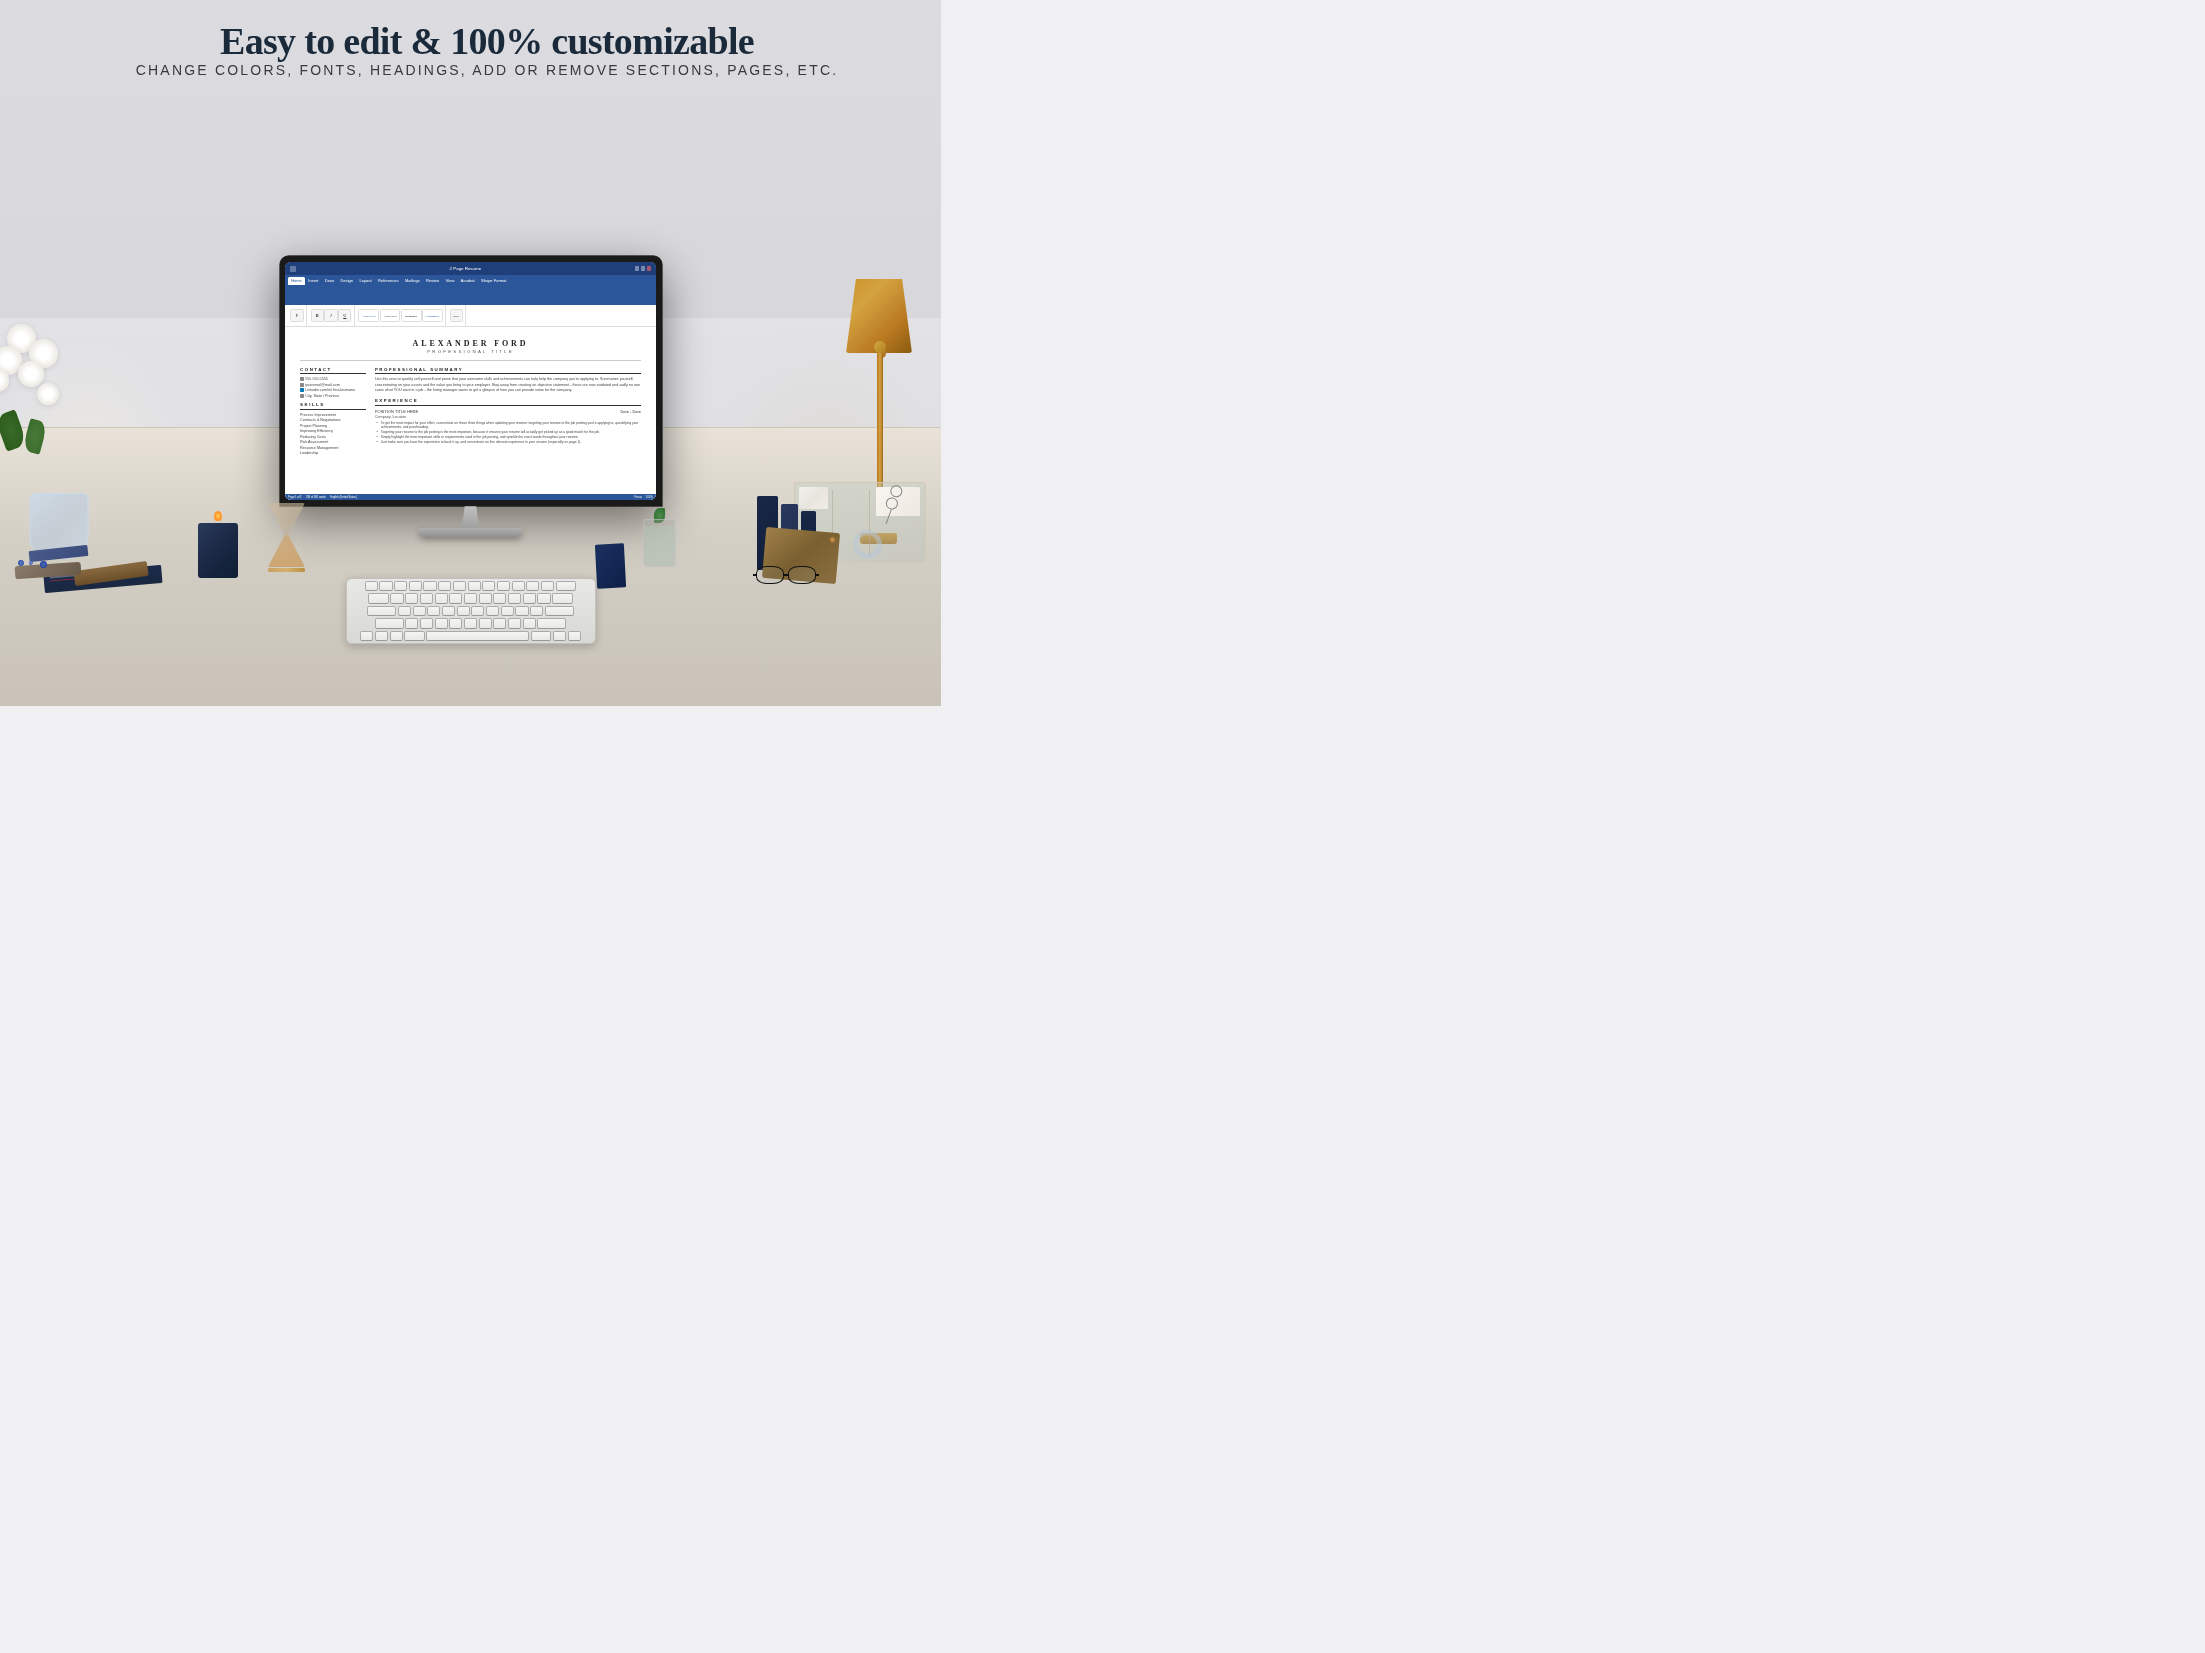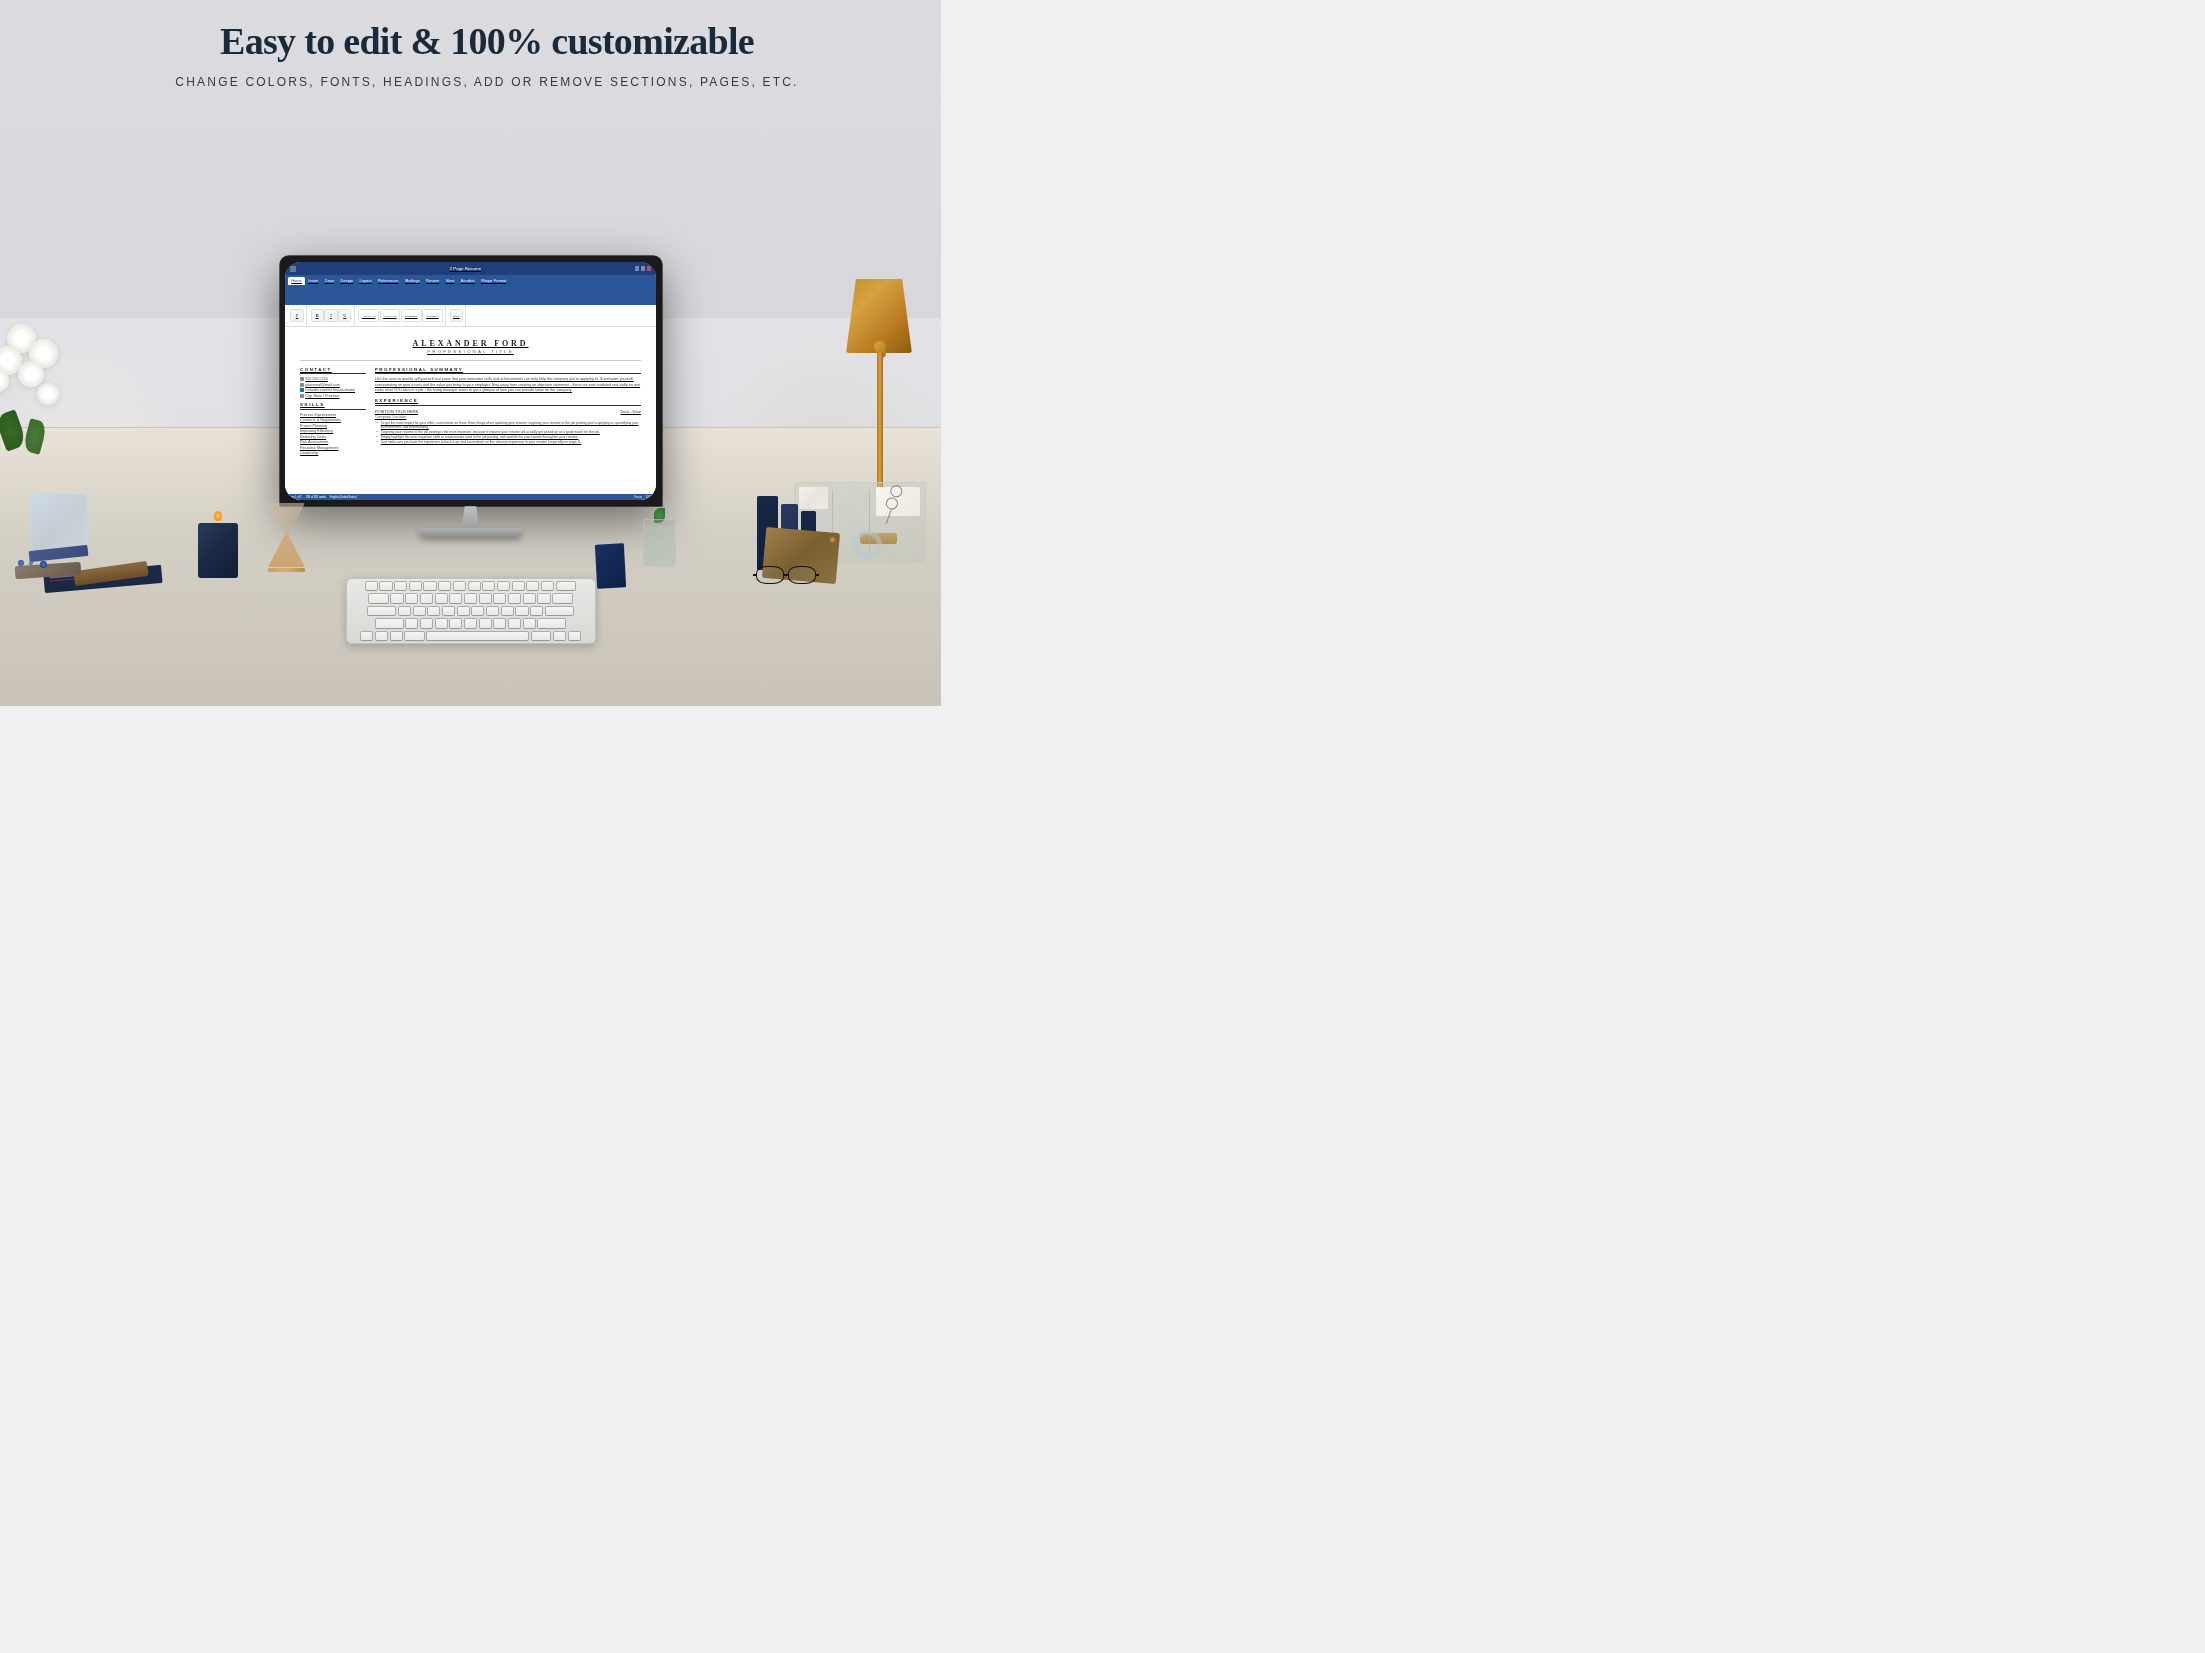--- a/index.html
+++ b/index.html
@@ -32,26 +32,26 @@
     .main-heading {
       font-size: 38px;
       font-weight: 700;
       color: #1a2a3a;
       font-family: Georgia, serif;
       letter-spacing: -0.7px;
       line-height: 1.1;
     }
 
     .sub-heading {
-      font-size: 12px;
+      font-size: 14px;
       font-weight: 400;
       color: #3a3a3a;
       font-family: Arial, sans-serif;
       letter-spacing: 2.2px;
-      margin-top: 13px;
+      margin-top: 0;
       text-transform: uppercase;
     }
 
     
     .desk-scene {
       position: absolute;
       bottom: 0;
       left: 0;
       width: 100%;
       height: 573px;
@@ -84,24 +84,23 @@
       background: #1a1a1a;
       border-radius: 8.8px 8.8px 0 0;
       padding: 5.9px;
       box-shadow: 0 14.7px 44px rgba(0,0,0,0.5), 0 0 0 0.7px #333;
     }
 
     .monitor-screen {
       width: 100%;
       height: 100%;
       background: #fff;
-      border-radius: 16px;
+      border-radius: 6px;
       overflow: hidden;
       position: relative;
-      text-decoration: underline;
     }
 
     
     .word-ribbon {
       background: linear-gradient(180deg, #2b579a 0%, #2b579a 100%);
       height: 43px;
       display: flex;
       flex-direction: column;
     }
 

